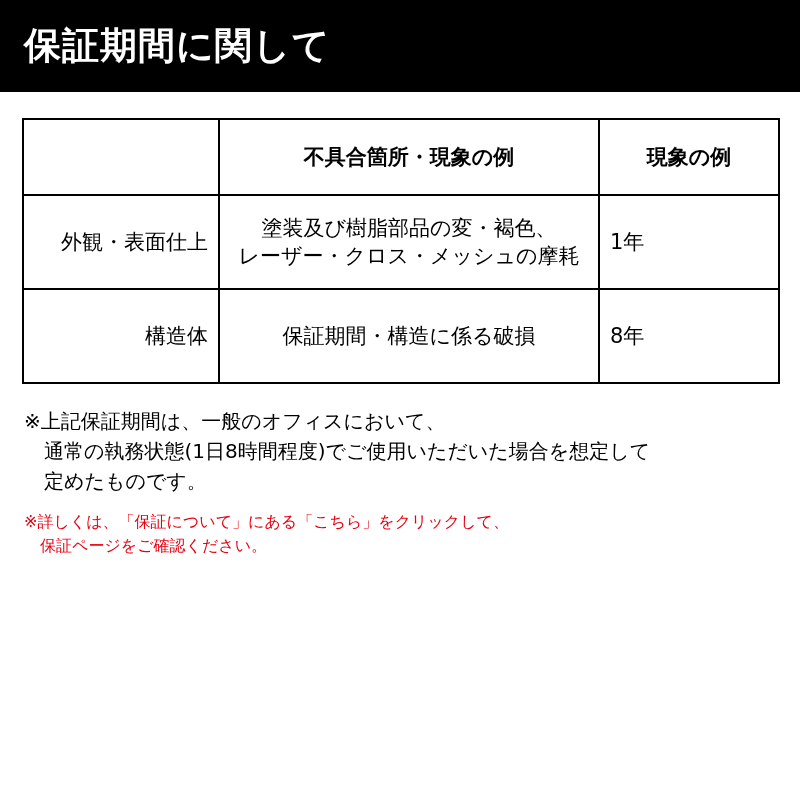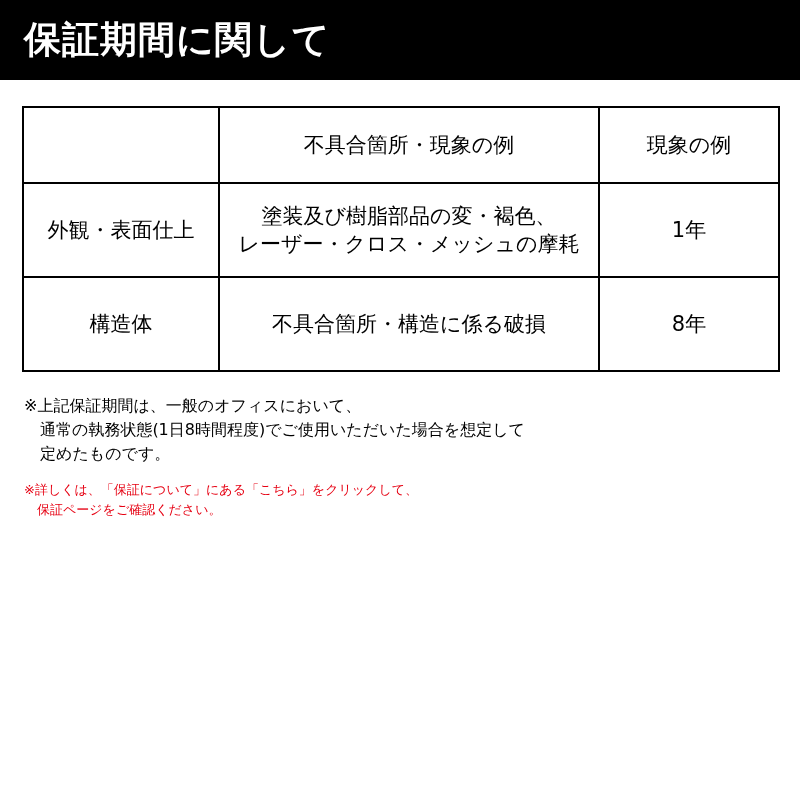--- a/index.html
+++ b/index.html
@@ -17,21 +17,21 @@
   .page {
     position: relative;
     width: 800px;
     height: 800px;
     box-sizing: border-box;
   }
   
   .header-band {
     background: #000000;
     color: #ffffff;
-    height: 80px;
+    height: 92px;
     display: flex;
     align-items: center;
     padding: 0 24px;
     box-sizing: border-box;
   }
   .header-title {
     font-size: 37px;
     font-weight: bold;
     letter-spacing: 1px;
     line-height: 1.1;
@@ -48,58 +48,58 @@
   }
   table.warranty th,
   table.warranty td {
     border: 2px solid #000000;
     padding: 8px 10px;
     vertical-align: middle;
     font-size: 21px;
     line-height: 1.35;
   }
   table.warranty th {
-    font-weight: normal;
+    font-weight: bold;
     text-align: center;
     height: 58px;
   }
   .col-cat { width: 196px; }
   .col-desc { width: 380px; }
   .col-term { width: 180px; }
   .cell-cat {
-    text-align: center;
+    text-align: right;
     font-size: 20px;
     font-weight: normal;
   }
   .cell-desc {
     text-align: center;
     font-size: 20px;
     white-space: pre-line;
   }
   .cell-desc.centered { text-align: center; }
   .cell-term {
-    text-align: center;
+    text-align: left;
     font-size: 21px;
   }
   .row-tall td { height: 76px; }
   .head-blank { border-top: 2px solid #000; border-left: 2px solid #000; }
   
   .notes {
     padding: 22px 24px 0 24px;
     box-sizing: border-box;
   }
   .note {
-    font-size: 16px;
+    font-size: 20px;
     line-height: 1.5;
     margin-bottom: 14px;
     white-space: pre-line;
   }
   .note-red {
     color: #e60012;
-    font-size: 13px;
+    font-size: 16px;
     line-height: 1.5;
     white-space: pre-line;
     margin-top: 4px;
   }
 </style>
 </head>
 <body>
 
 <div class="page">
 
@@ -123,21 +123,21 @@
       </thead>
       <tbody>
         <tr class="row-tall">
           <td class="cell-cat">外観・表面仕上</td>
           <td class="cell-desc">塗装及び樹脂部品の変・褐色、
 レーザー・クロス・メッシュの摩耗</td>
           <td class="cell-term">1年</td>
         </tr>
         <tr class="row-tall">
           <td class="cell-cat">構造体</td>
-          <td class="cell-desc centered">不具合箇所・構造に係る破損</td>
+          <td class="cell-desc centered">保証期間・構造に係る破損</td>
           <td class="cell-term">8年</td>
         </tr>
       </tbody>
     </table>
   </div>
 
   <div class="notes">
     <div class="note">※上記保証期間は、一般のオフィスにおいて、
 　通常の執務状態(1日8時間程度)でご使用いただいた場合を想定して
 　定めたものです。</div>

